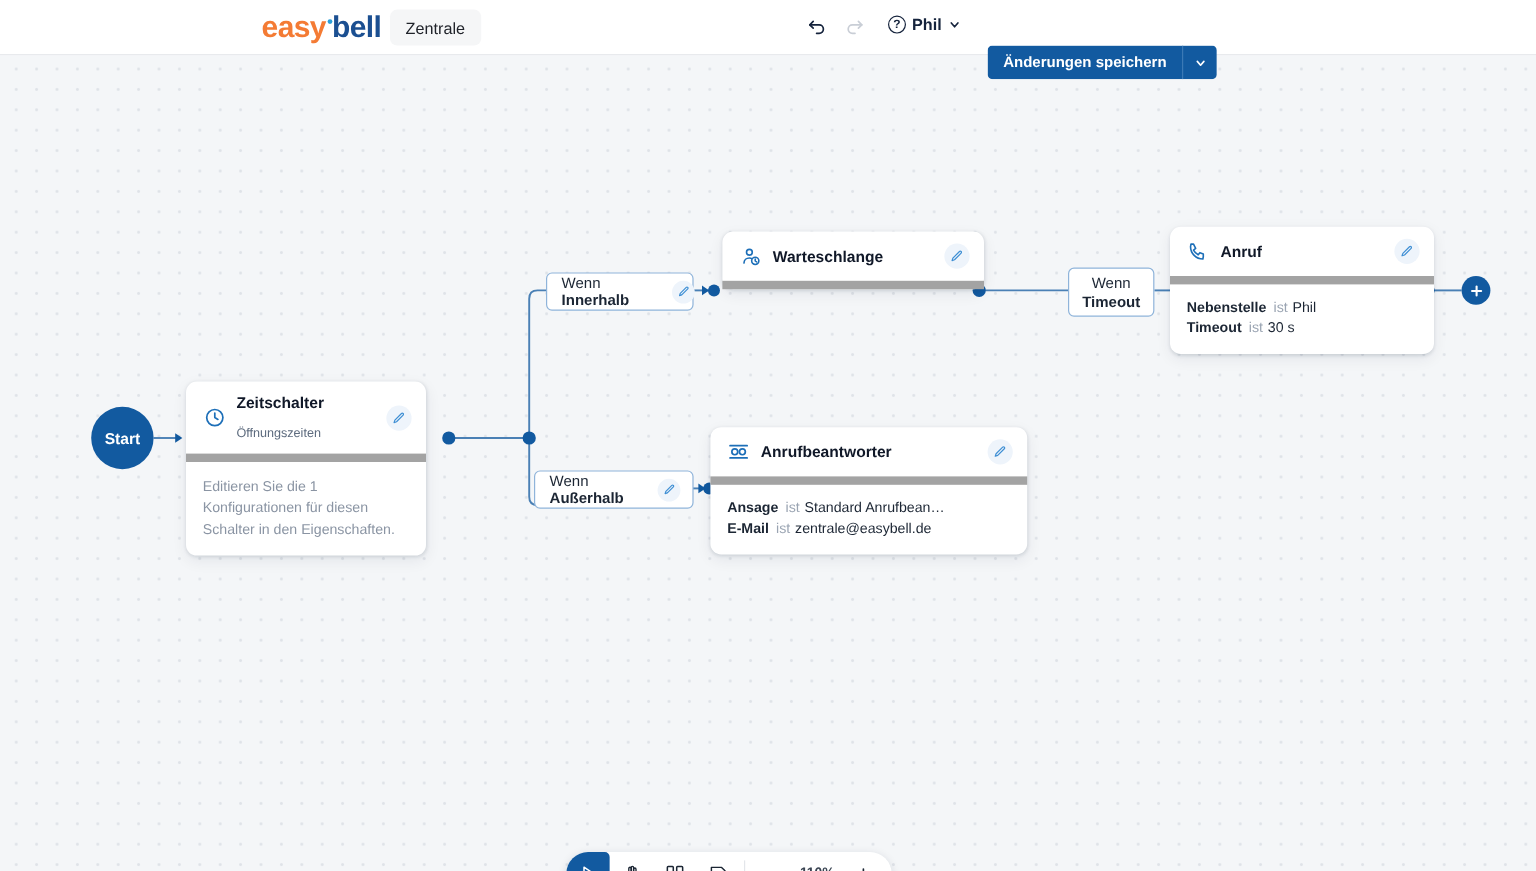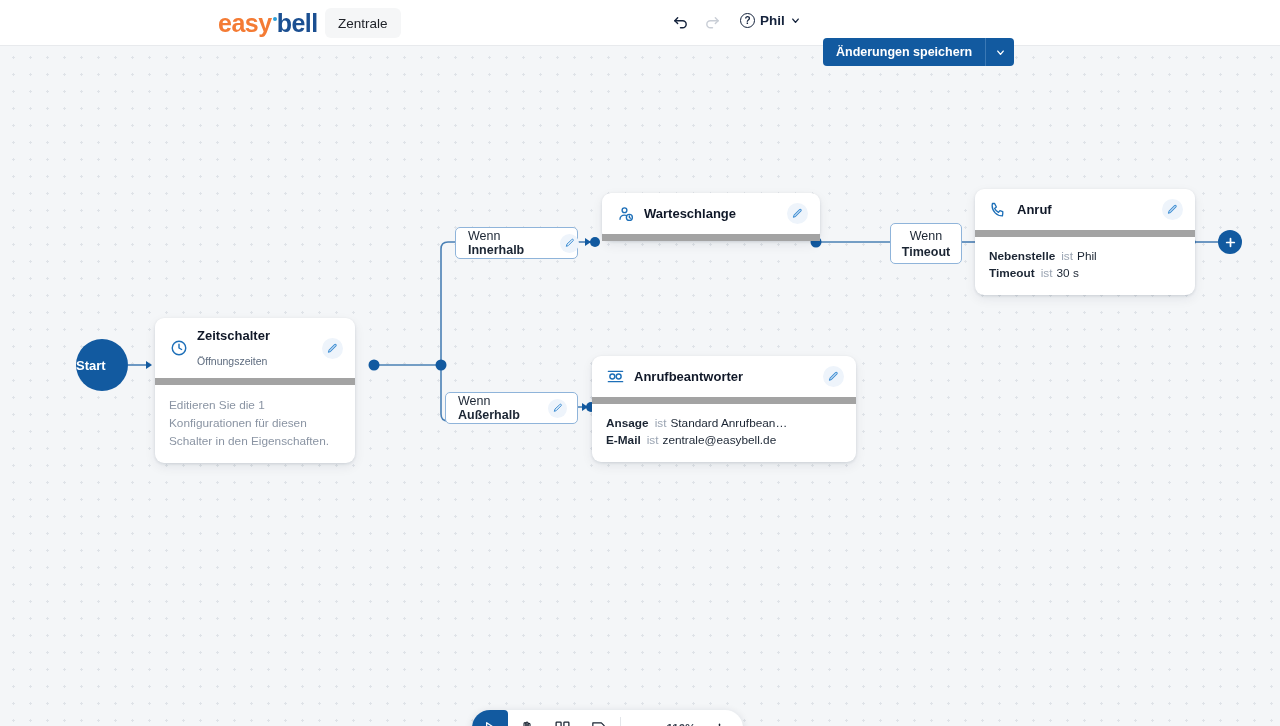--- a/index.html
+++ b/index.html
@@ -128,21 +128,21 @@
     position: absolute; background: #fff;
     border: 1.3px solid #8fb4da; border-radius: 5px;
     display: flex; flex-direction: column; align-items: center; justify-content: center;
     z-index: 6; font-size: 12.5px; color: #1b2533; line-height: 16px;
   }
   .cond-box b { font-weight: 700; }
 
   .start-node {
     position: absolute; width: 52px; height: 52px; border-radius: 50%;
     background: #125aa0; color: #fff;
-    display: flex; align-items: center; justify-content: flex-start;
+    display: flex; align-items: center; justify-content: center;
     font-size: 13px; font-weight: 700; z-index: 6;
   }
   .add-node {
     position: absolute; width: 24px; height: 24px; border-radius: 50%;
     background: #125aa0; display:flex; align-items:center; justify-content:center;
     z-index: 6; cursor: pointer;
   }
 
   
   .toolbar {

